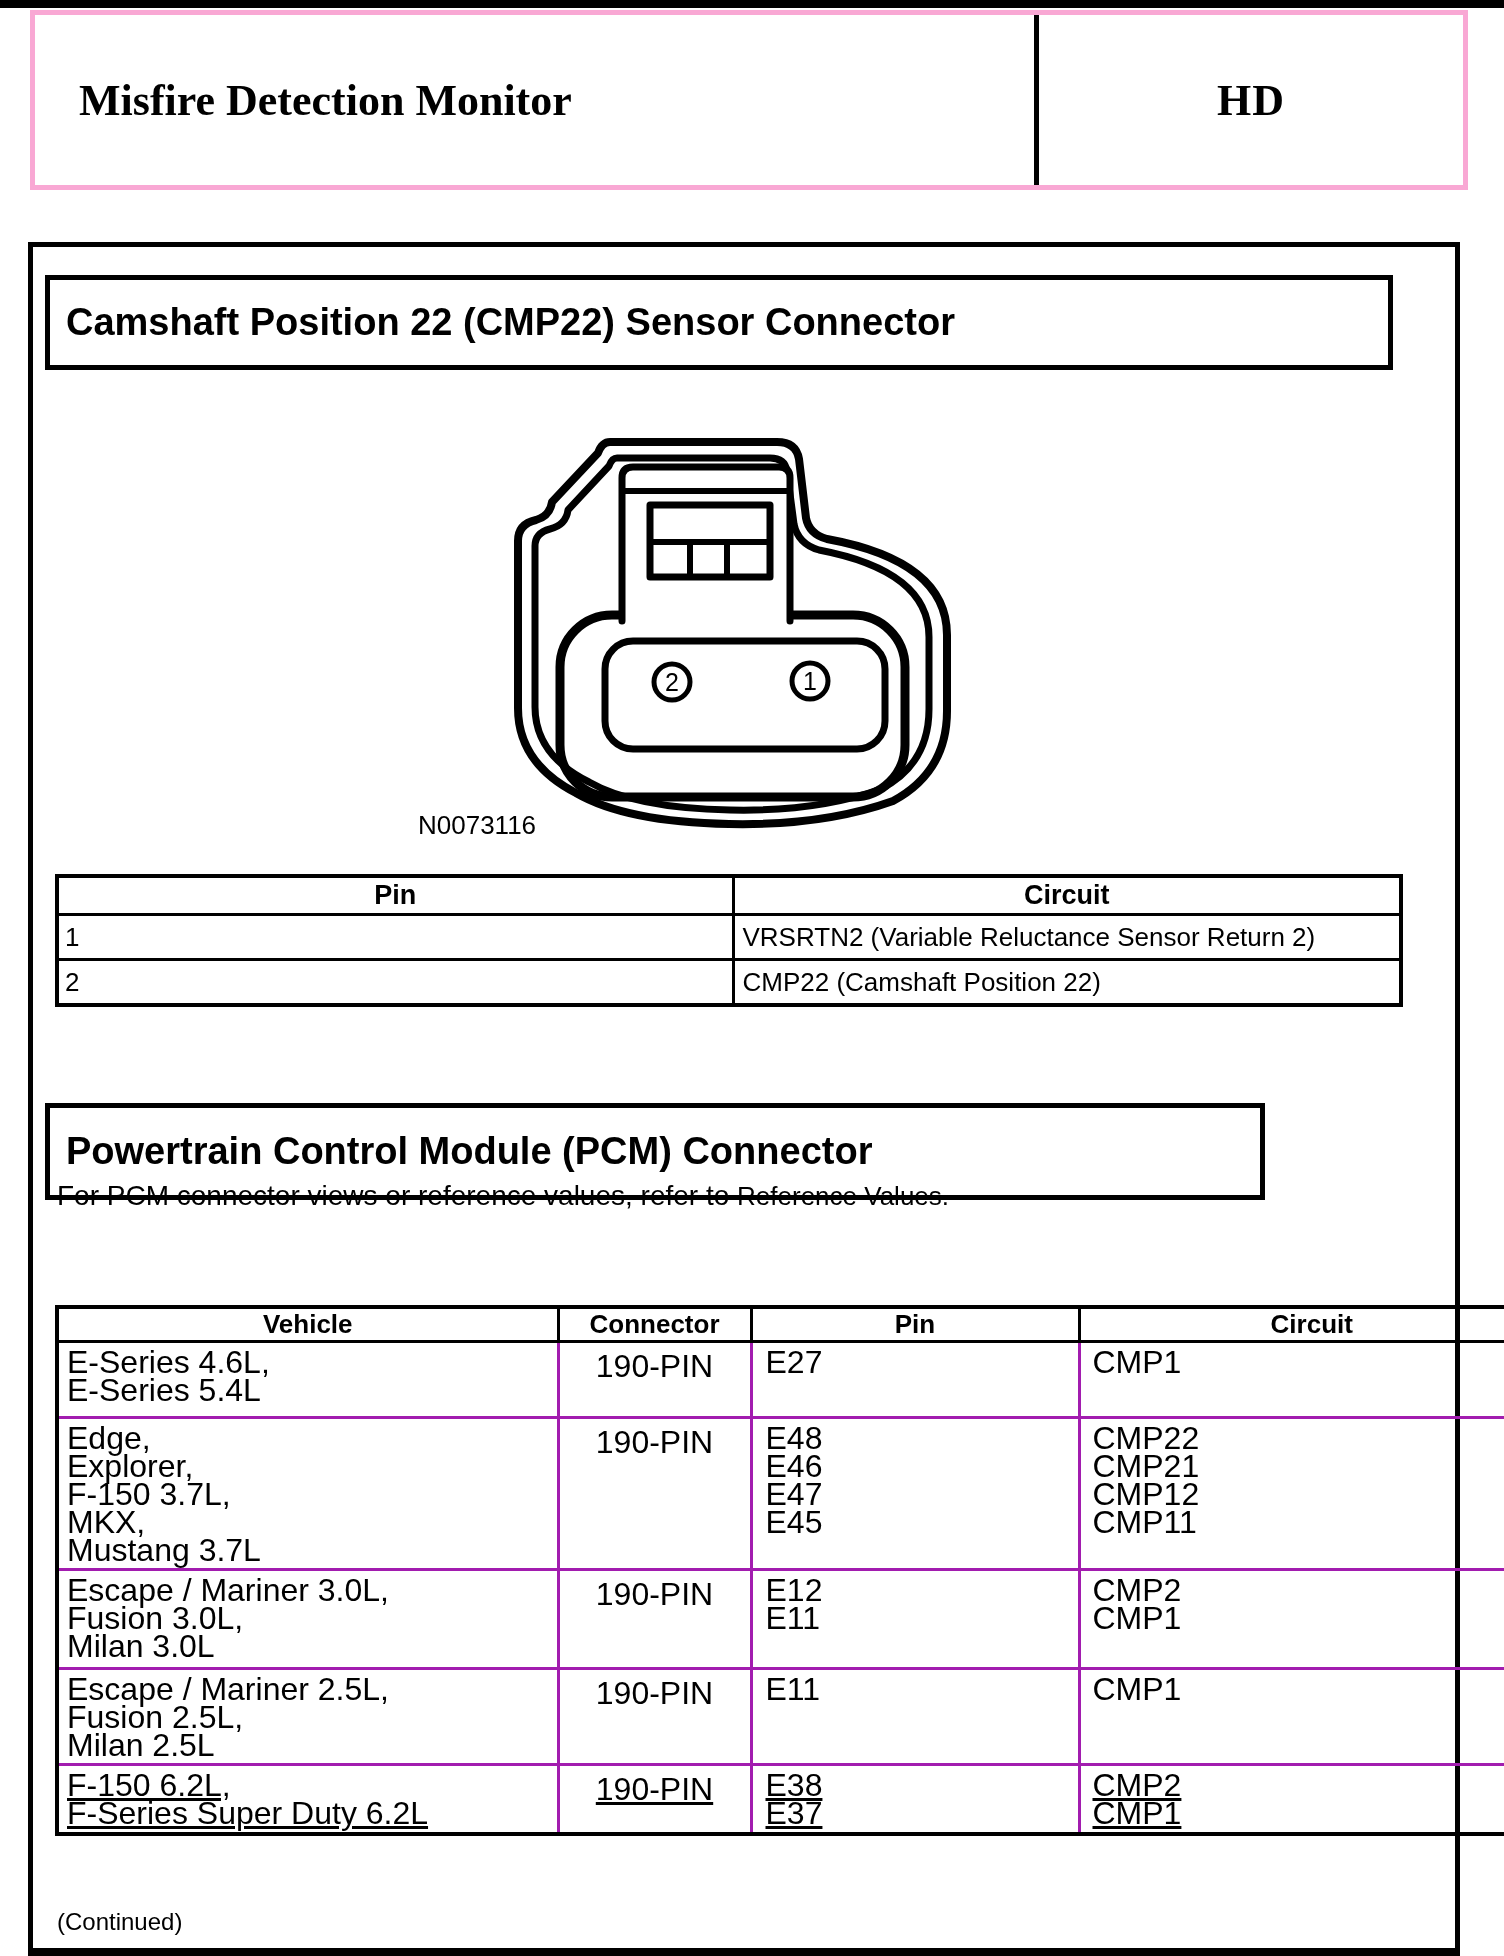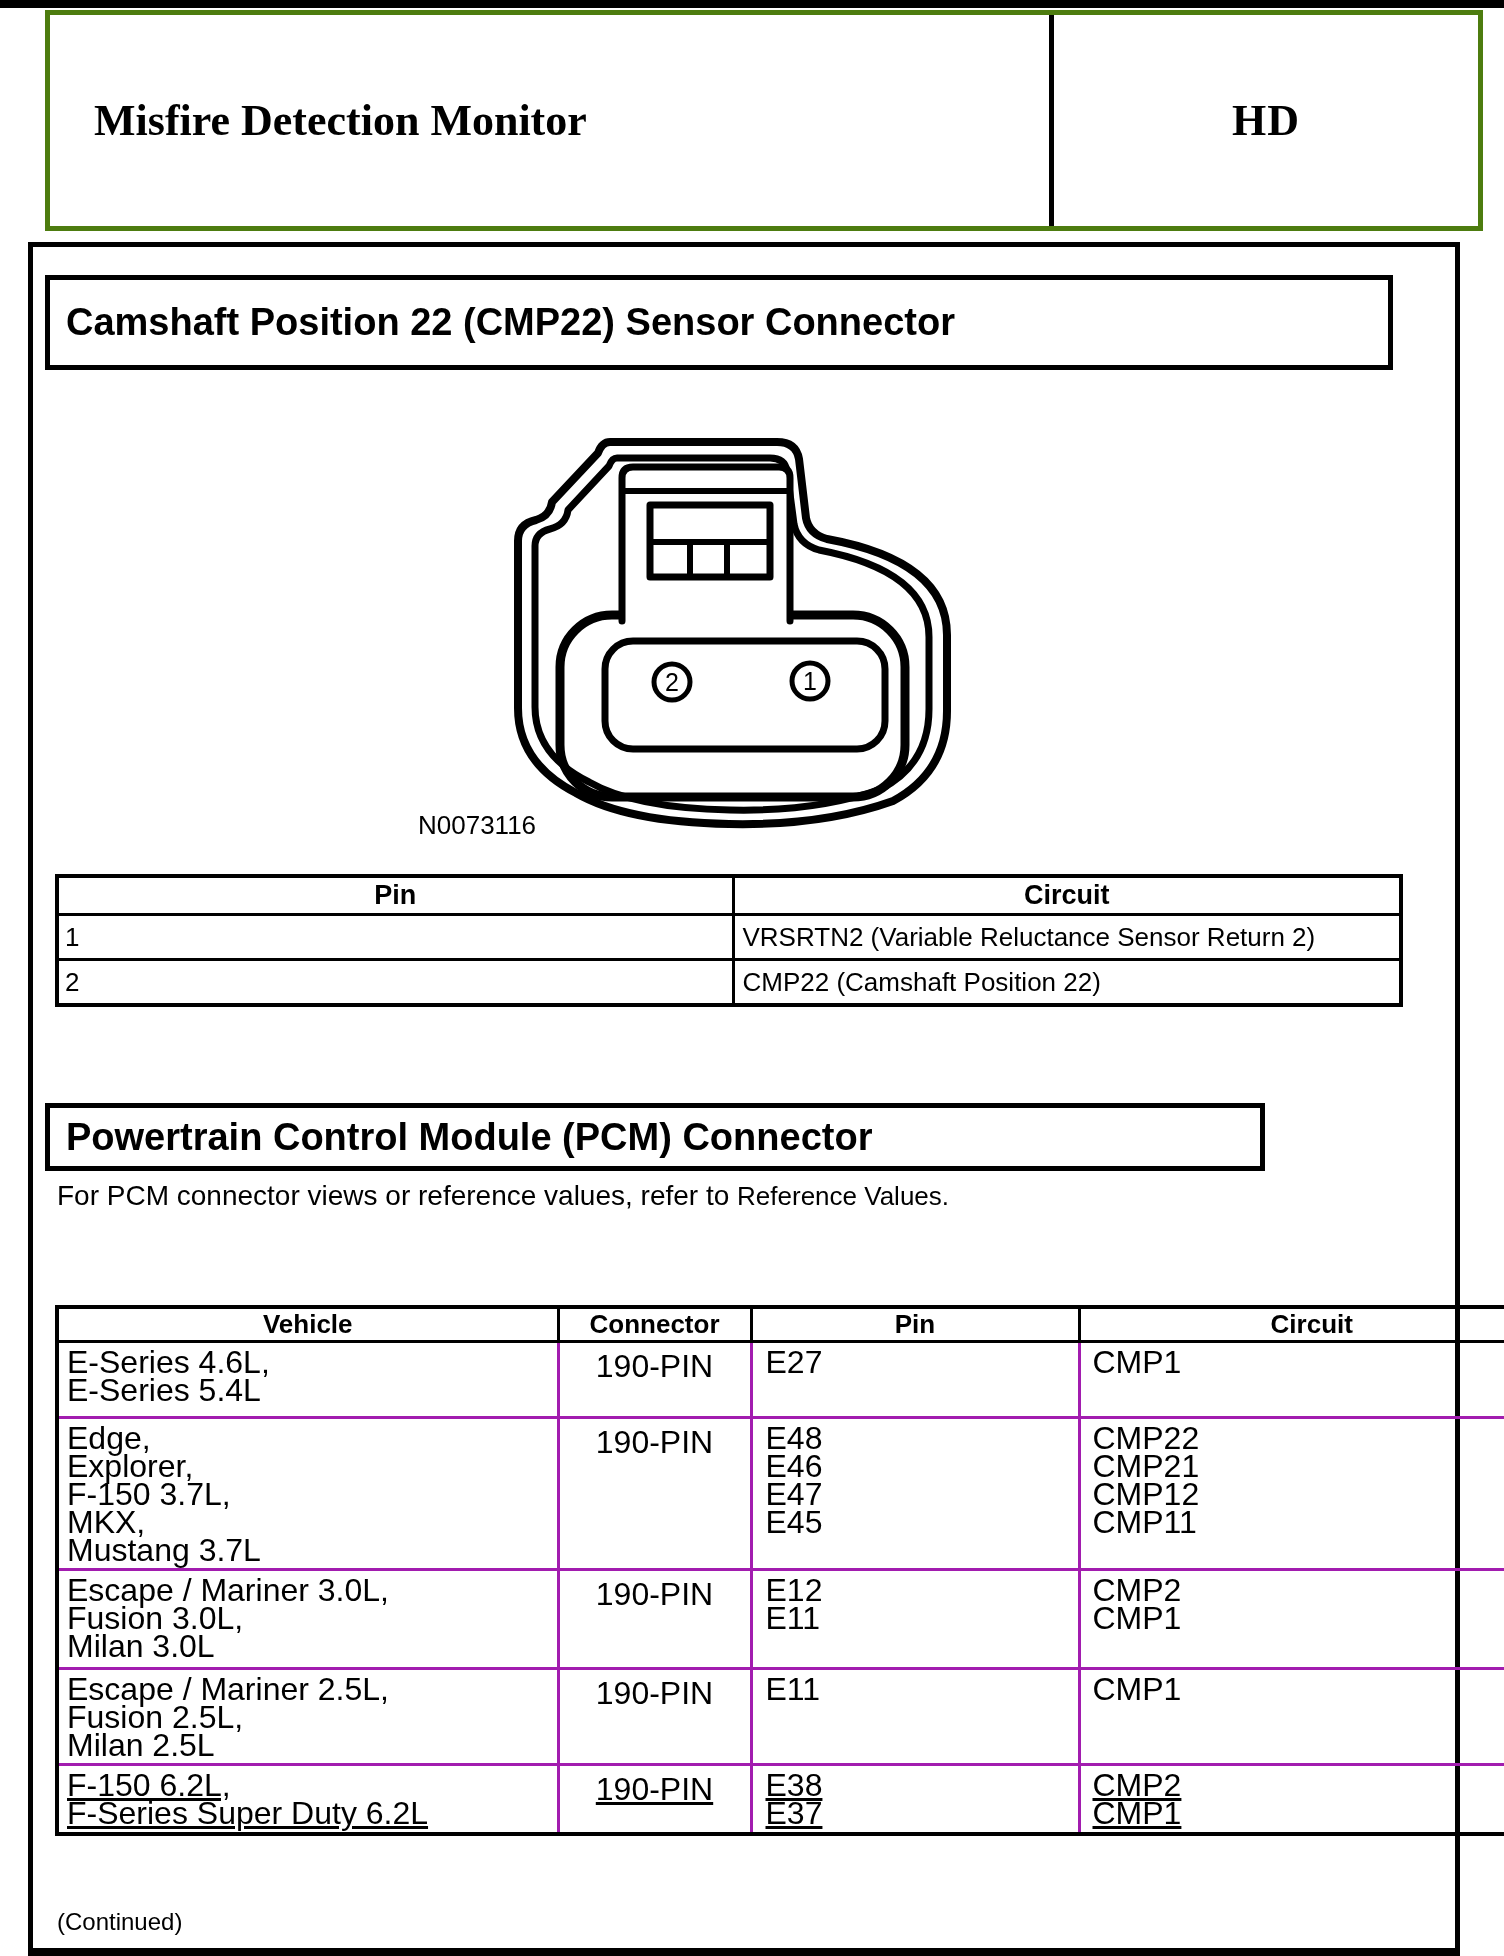--- a/index.html
+++ b/index.html
@@ -1,38 +1,38 @@
 <!DOCTYPE html>
 <html><head>
 <meta charset="utf-8">
 <style>
   html,body{margin:0;padding:0;background:#e8e8e8;}
   .page{position:relative;width:1504px;height:1956px;background:#ffffff;
         font-family:"Liberation Sans",sans-serif;color:#000;overflow:hidden;}
   .top-scan-bar{position:absolute;left:0;top:0;width:1504px;height:8px;background:#000;}
 
   
-  .header-box{position:absolute;left:30px;top:10px;width:1438px;height:221px;
-              border:5px solid #4d7c0f;box-sizing:border-box;display:flex;margin-left:15px;}
+  .header-box{position:absolute;left:30px;top:10px;width:1438px;height:180px;
+              border:5px solid #f9a8d4;box-sizing:border-box;display:flex;}
   .header-left{flex:0 0 999px;display:flex;align-items:center;padding-left:44px;box-sizing:border-box;}
   .header-divider{width:5px;background:#000;}
   .header-right{flex:1;display:flex;align-items:center;justify-content:center;}
   .doc-title{font-family:"Liberation Serif",serif;font-weight:bold;font-size:44px;}
   .doc-code{font-family:"Liberation Serif",serif;font-weight:bold;font-size:44px;letter-spacing:1px;}
 
   
   .content-box{position:absolute;left:28px;top:242px;width:1432px;height:1714px;
                border:5px solid #000;border-bottom-width:8px;box-sizing:border-box;}
 
   
   .section-title{position:absolute;border:5px solid #000;box-sizing:border-box;
                  display:flex;align-items:center;padding-left:16px;
                  font-weight:bold;font-size:38px;white-space:nowrap;}
   .section-title.camshaft{left:45px;top:275px;width:1348px;height:95px;}
-  .section-title.pcm{left:45px;top:1103px;width:1220px;height:68px;}
+  .section-title.pcm{left:45px;top:1103px;width:1220px;height:97px;}
 
   
   .connector-svg{position:absolute;left:505px;top:425px;}
   .figure-label{position:absolute;left:418px;top:810px;font-size:26px;}
 
   
   .pin-table{position:absolute;left:55px;top:874px;width:1348px;
              border-collapse:collapse;table-layout:fixed;border:4px solid #000;}
   .pin-table th{border:3px solid #000;font-size:27px;font-weight:bold;text-align:center;
                 height:35px;padding:0;}

